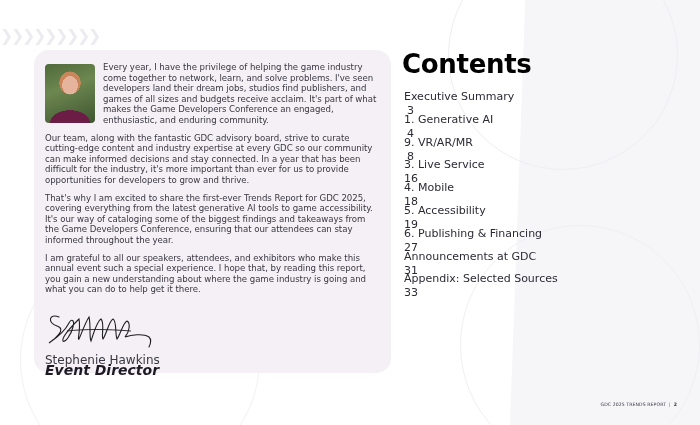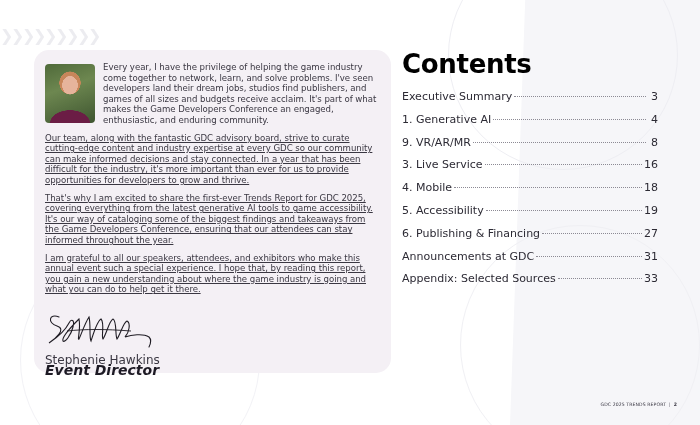--- a/index.html
+++ b/index.html
@@ -65,21 +65,21 @@
       linear-gradient(160deg, #4f6a3a 0%, #6d8750 40%, #3e5530 100%);
     overflow: hidden;
   }
   .para {
     font-size: 8.6px;
     line-height: 10.6px;
     color: #3a3742;
     letter-spacing: -0.05px;
   }
   .intro .para { margin-top: 0; }
-  .card-para { margin-top: 7px; text-decoration: underline; }
+  .card-para { margin-top: 7px; }
 
   .signature {
     margin-top: 14px;
     width: 110px; height: 40px;
   }
   .signer-name {
     font-size: 12px;
     line-height: 10px;
     color: #3a3742;
     margin-top: 2px;
@@ -109,20 +109,21 @@
     list-style: none;
     margin-top: 10px;
   }
   .toc-item {
     display: flex;
     align-items: baseline;
     height: 22.8px;
     font-size: 11px;
     color: #2c2a34;
     cursor: pointer;
+    flex-direction: column;
   }
   .toc-label { white-space: nowrap; }
   .toc-dots {
     flex: 1;
     border-bottom: 1px dotted #8c8a94;
     margin: 0 2px;
     transform: translateY(-3px);
   }
   .toc-page { white-space: nowrap; min-width: 10px; text-align: right; }
 

